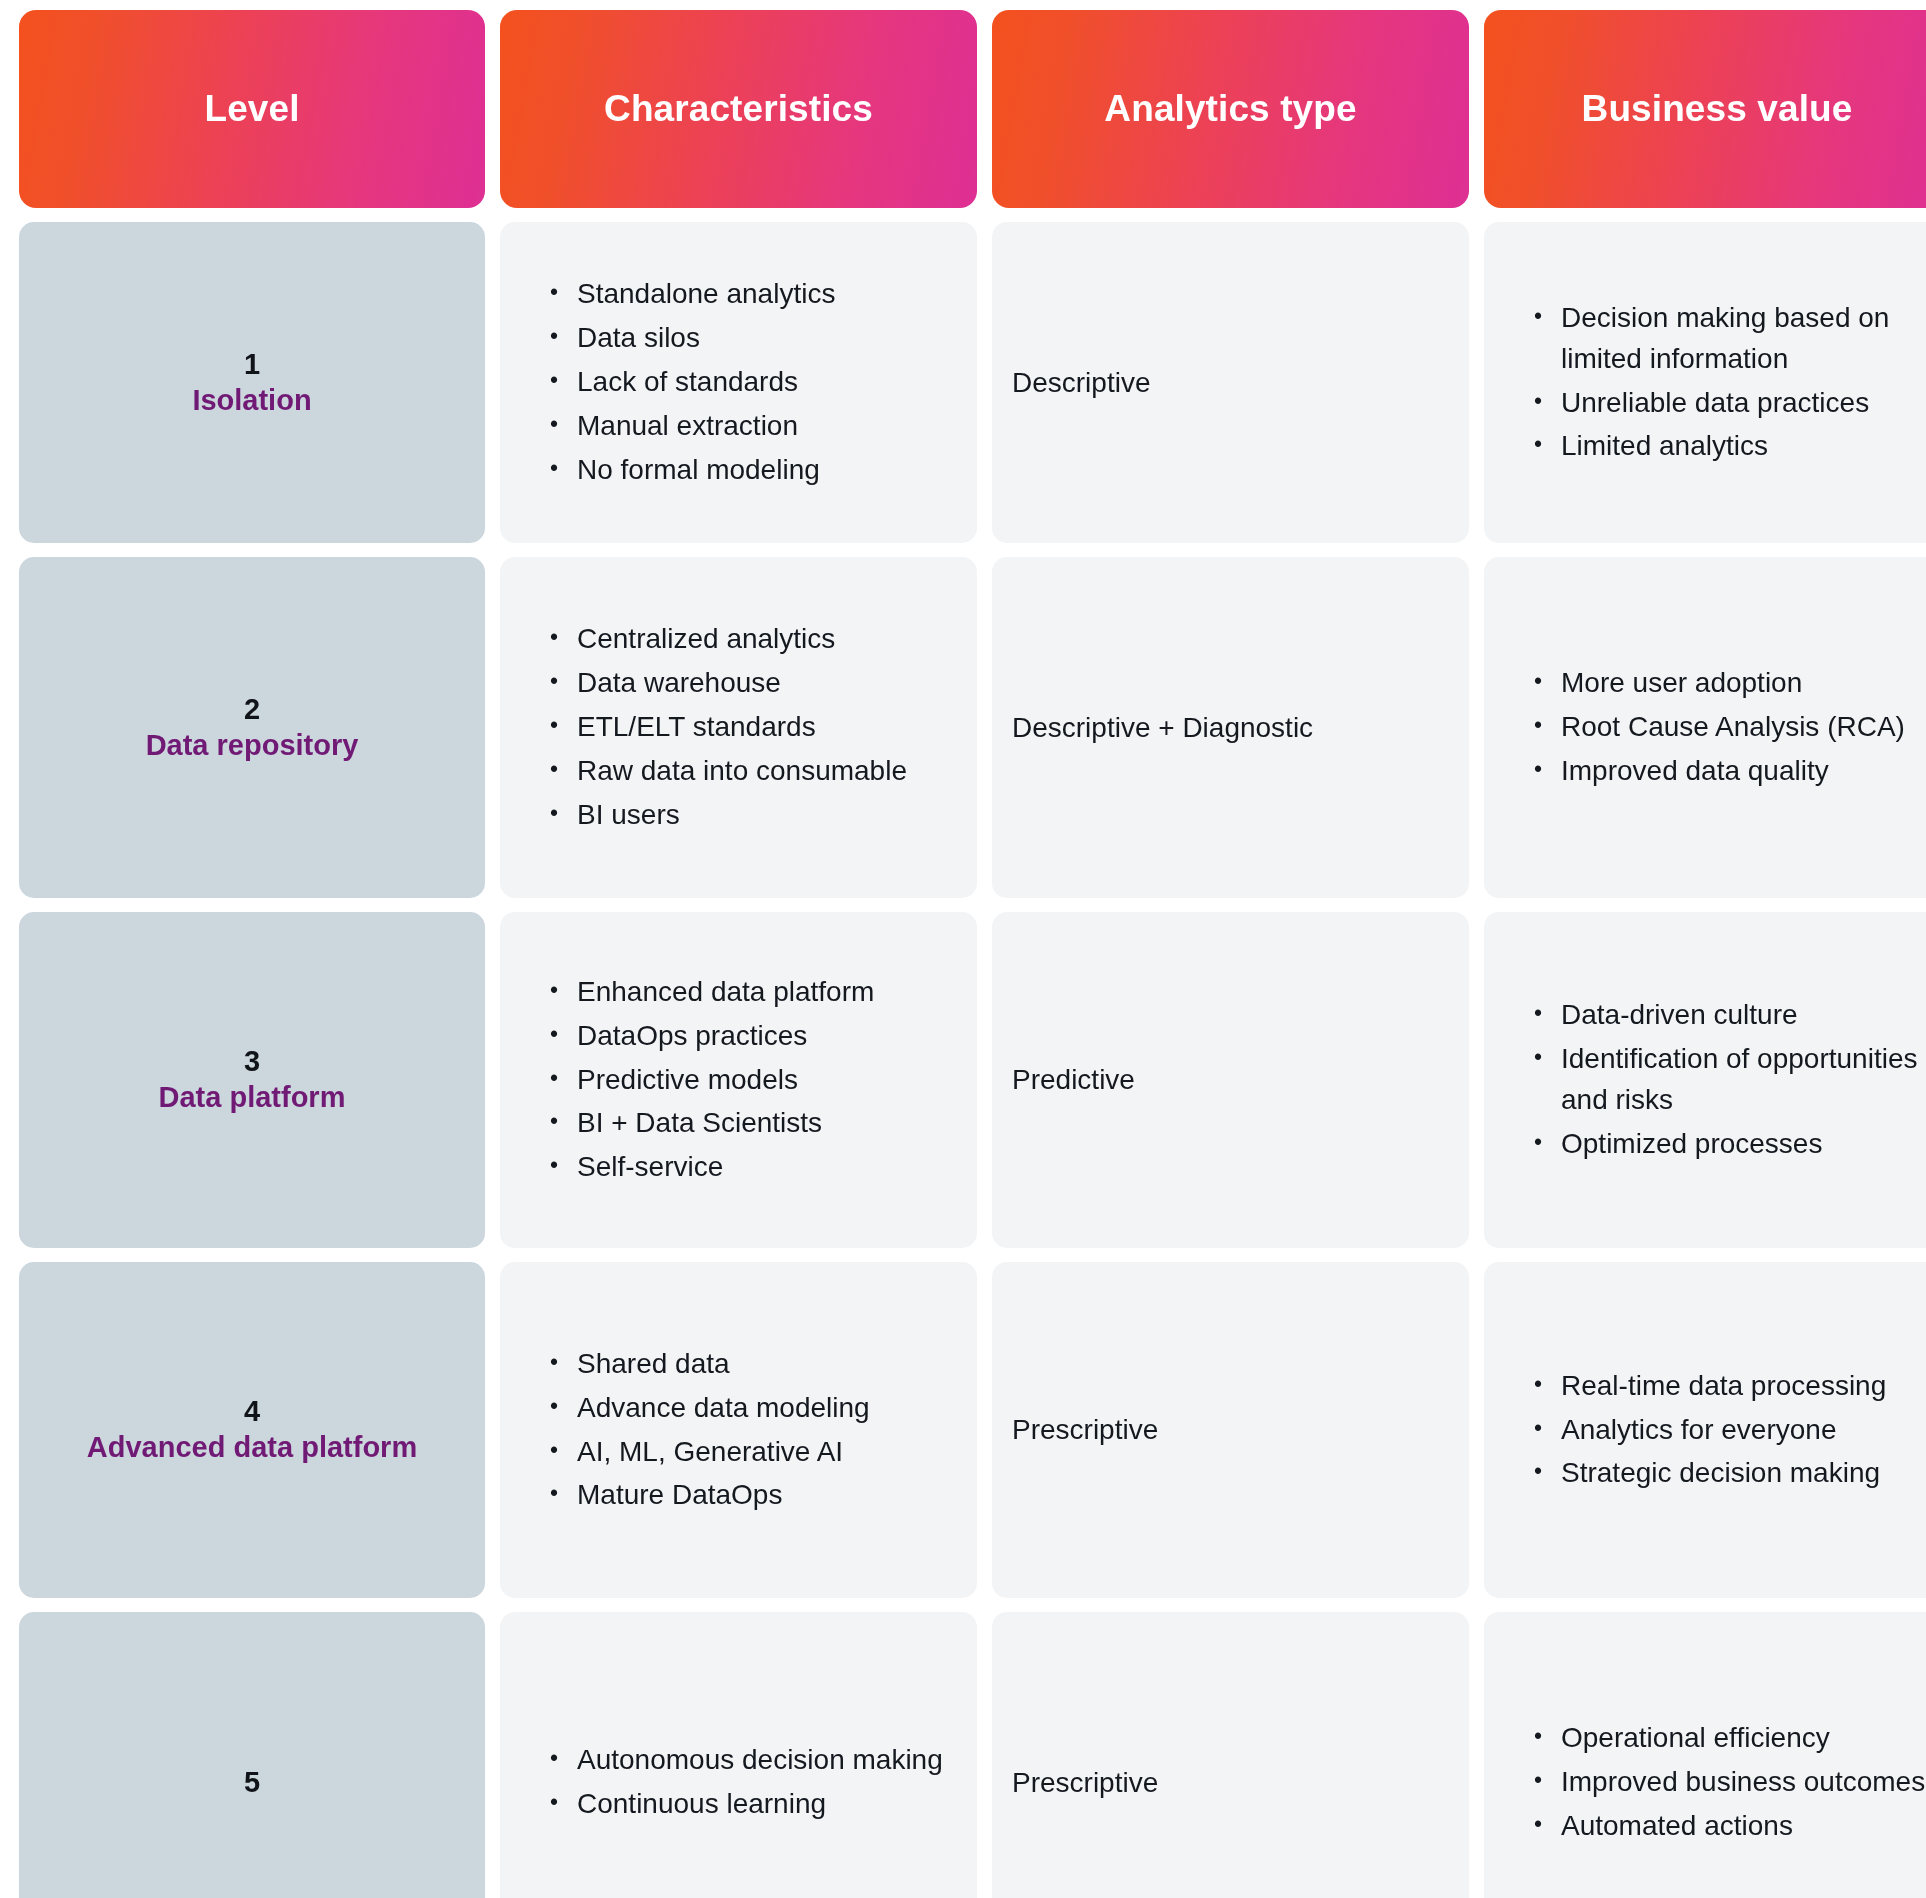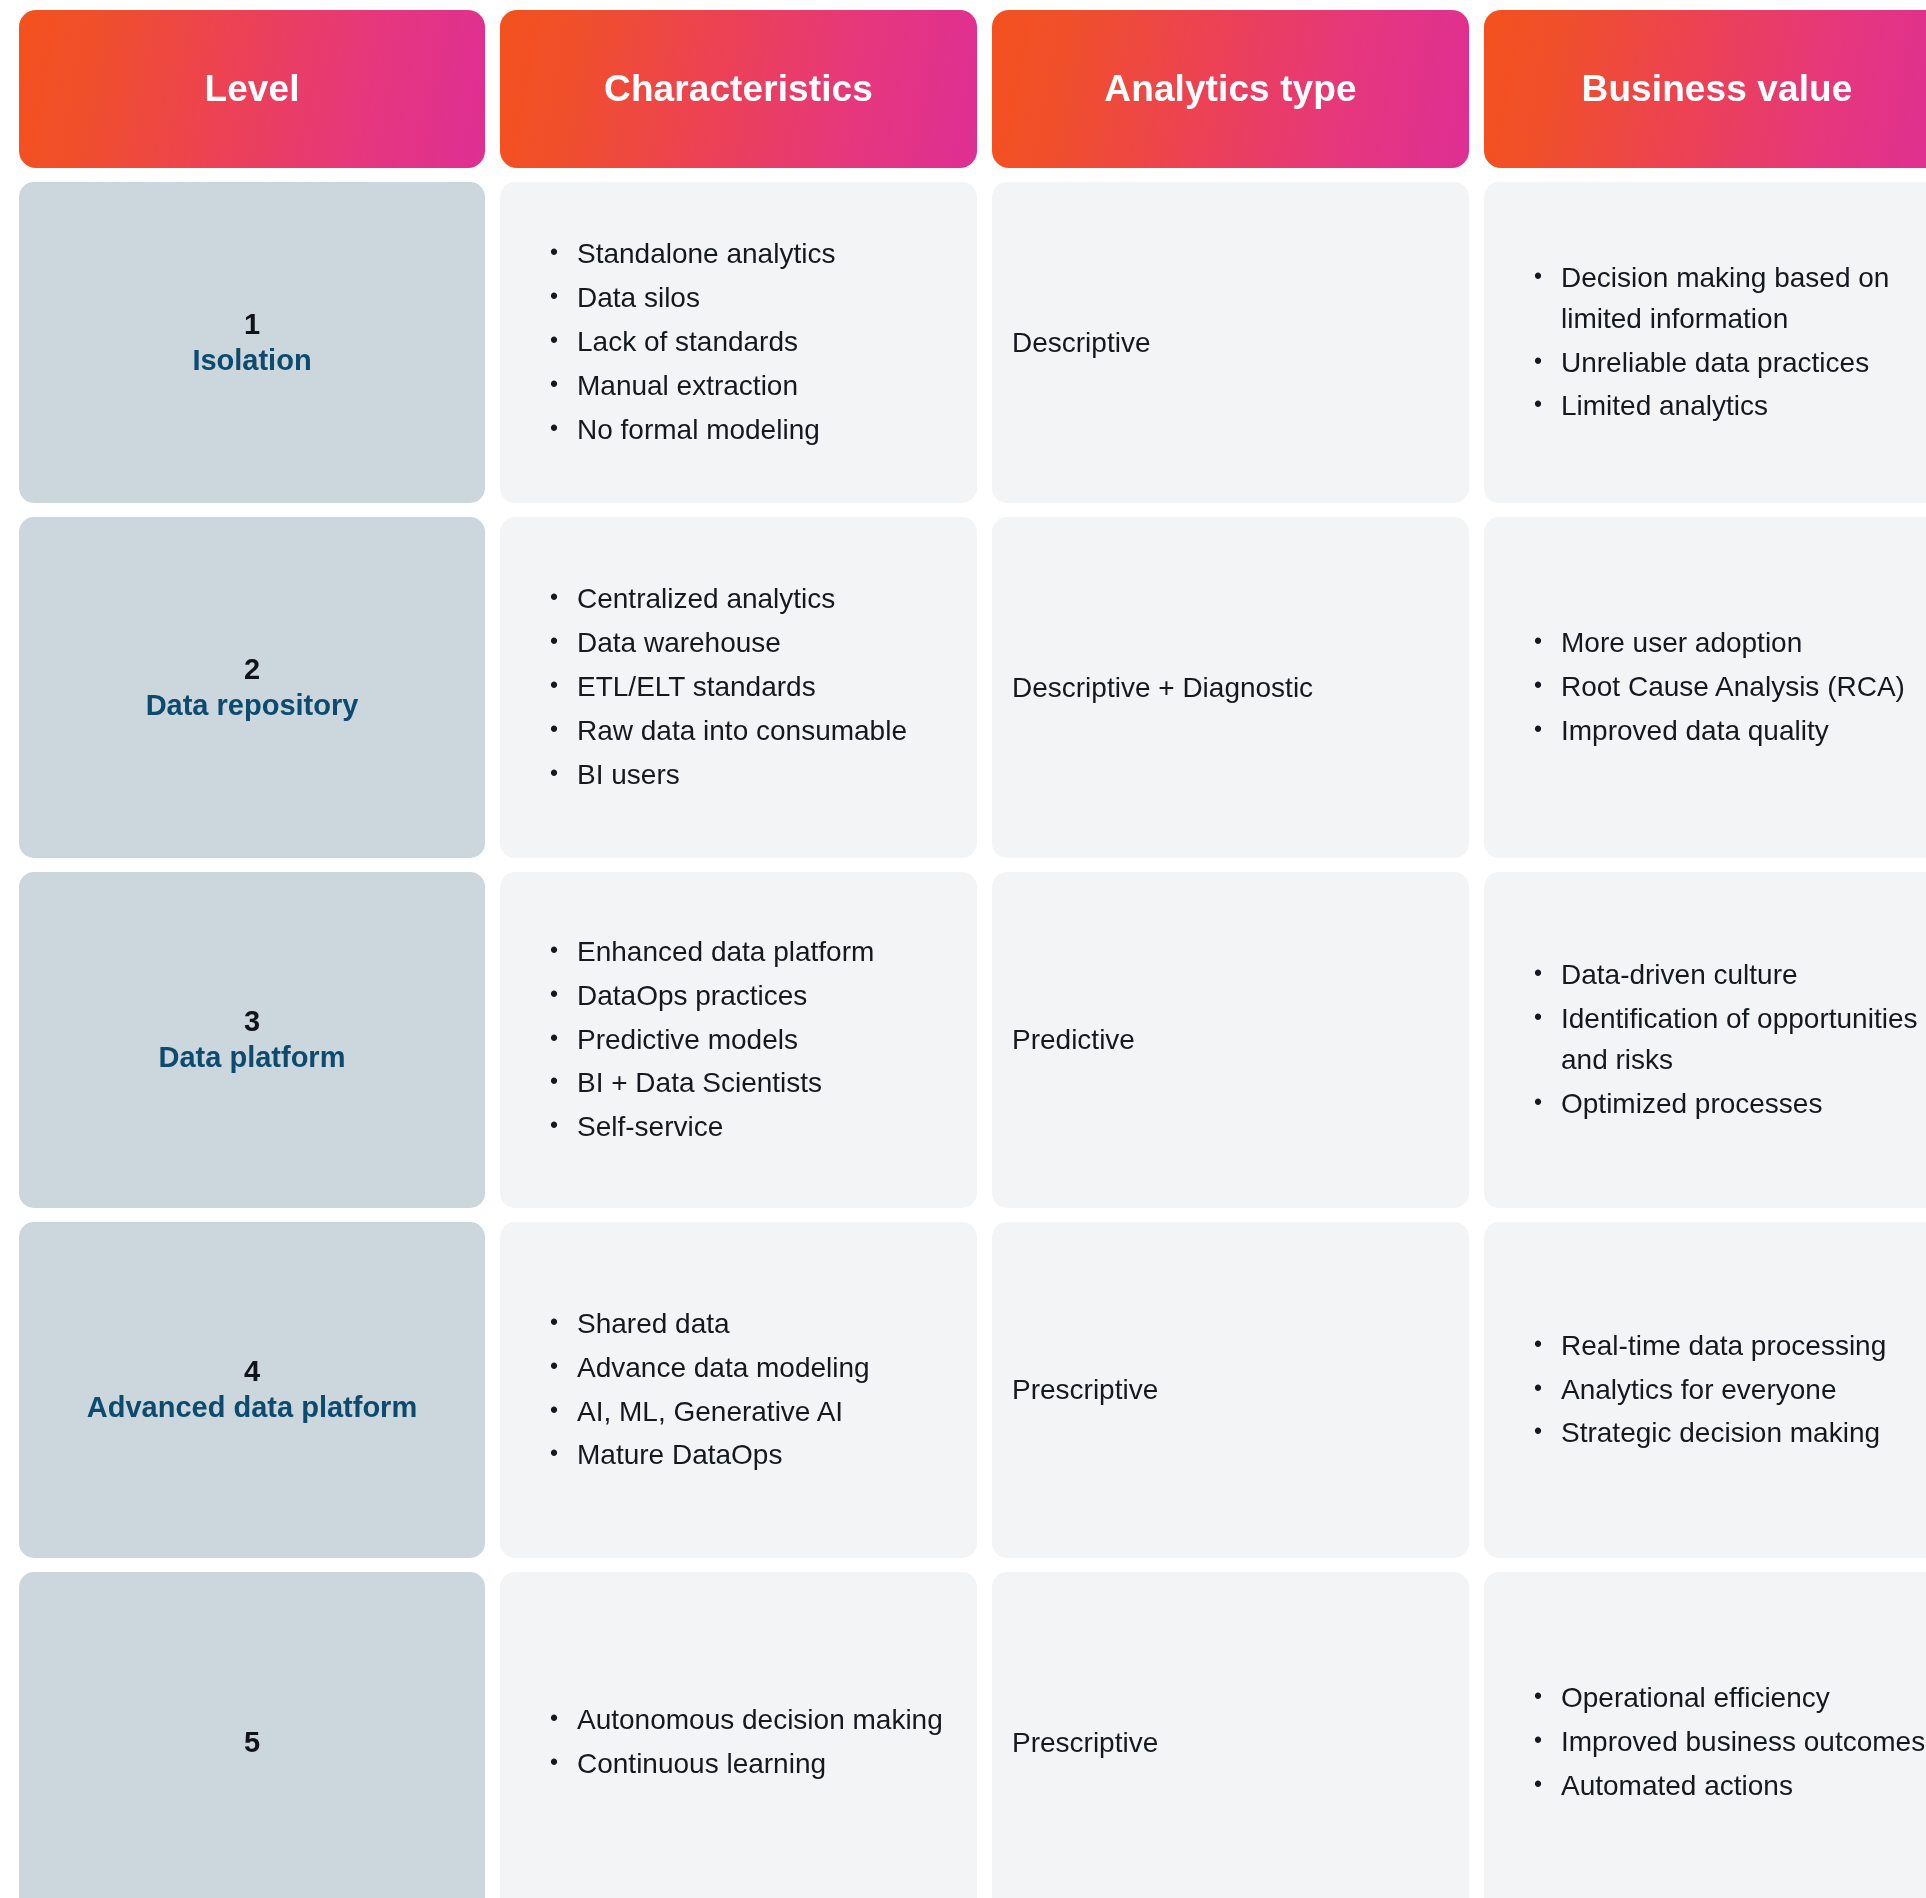--- a/index.html
+++ b/index.html
@@ -24,21 +24,21 @@
     row-gap: 14px;
     padding: 10px 11px 10px 19px;
     box-sizing: border-box;
     width: 1926px;
   }
 
   
   .header-cell {
     background: linear-gradient(100deg, #f4511e 0%, #f04f2b 16%, #ec4156 46%, #e53680 76%, #de2f94 100%);
     border-radius: 17px;
-    height: 158px;
+    height: 198px;
     display: flex;
     align-items: center;
     justify-content: center;
     color: #ffffff;
     font-size: 37px;
     font-weight: 700;
     letter-spacing: 0.1px;
     text-align: center;
     box-sizing: border-box;
   }
@@ -58,21 +58,21 @@
   .level-number {
     font-size: 29px;
     font-weight: 700;
     line-height: 1.24;
     color: #101419;
   }
   .level-name {
     font-size: 29px;
     font-weight: 700;
     line-height: 1.24;
-    color: #0c4a6e;
+    color: #701a75;
   }
 
   
   .content-cell {
     background: #f3f4f5;
     border-radius: 15px;
     box-sizing: border-box;
     display: flex;
     flex-direction: column;
     justify-content: center;

